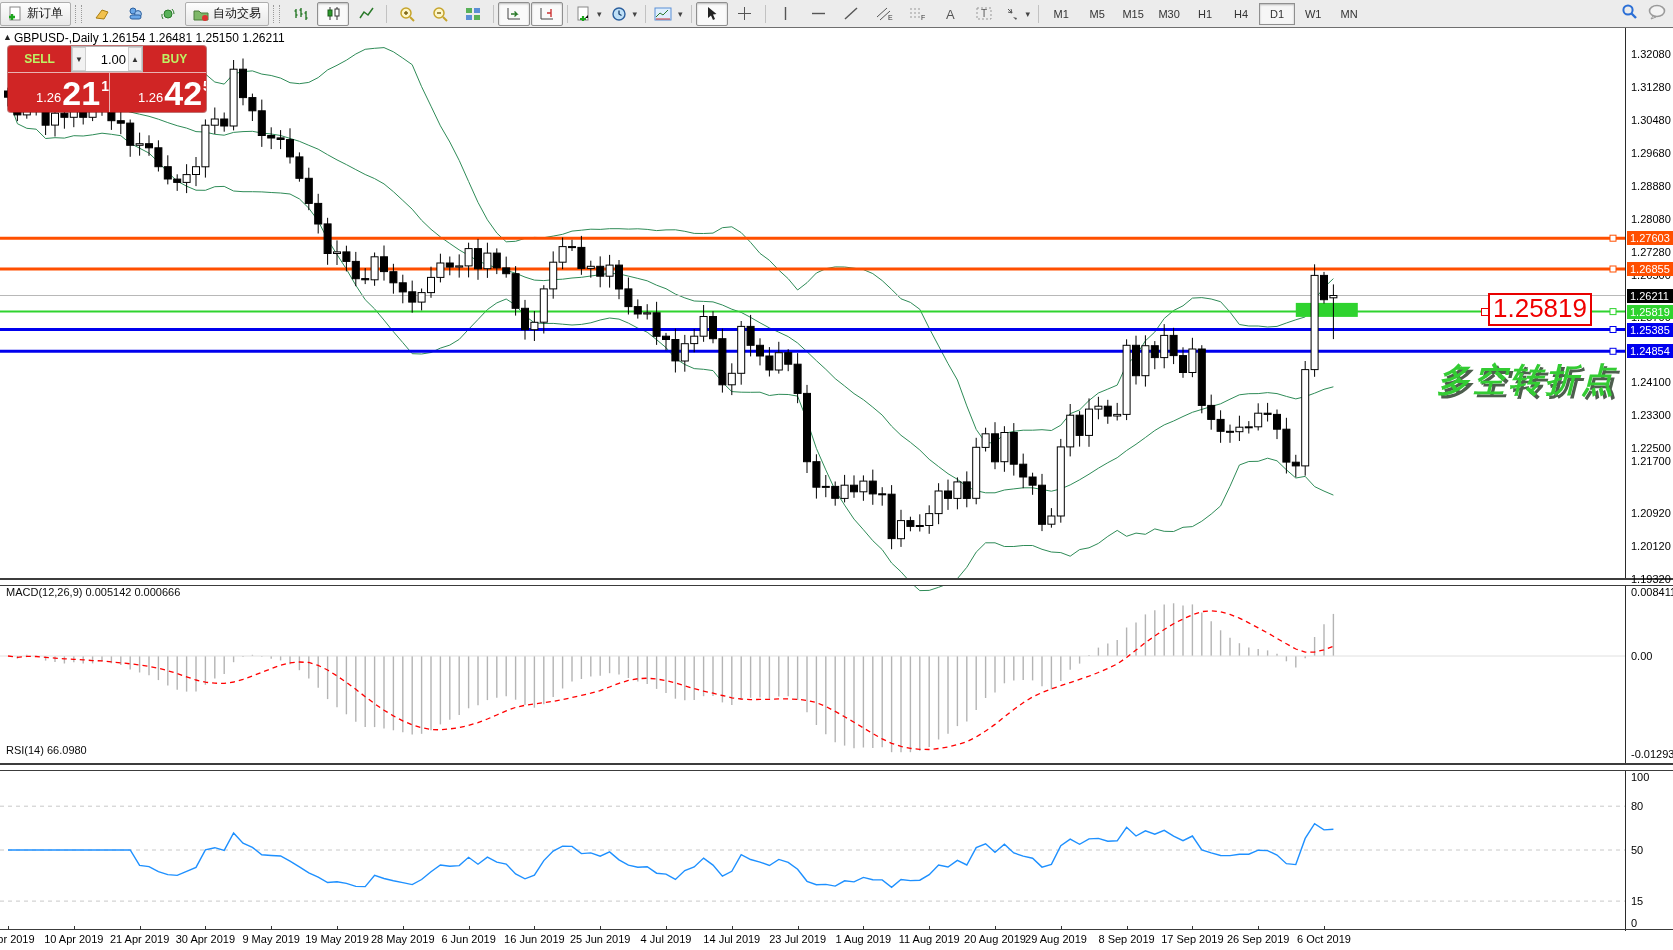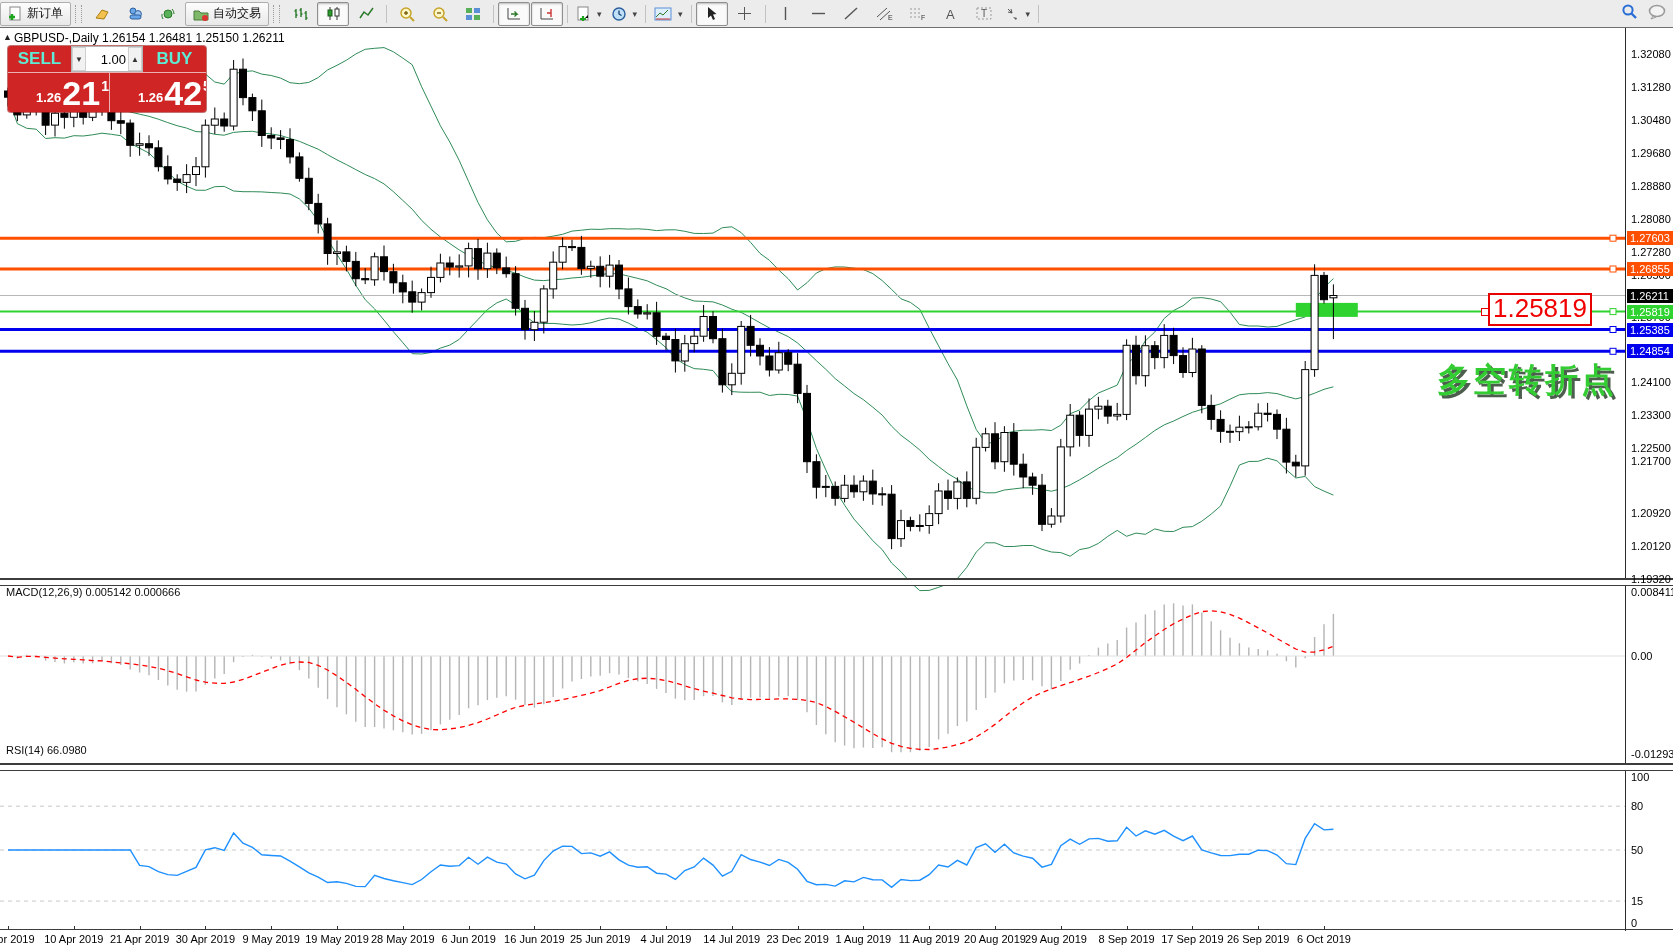--- a/index.html
+++ b/index.html
@@ -29,33 +29,33 @@
   .tick{position:absolute;left:1631px;font-size:11px;color:#000;z-index:9;white-space:nowrap;}
   .badge{position:absolute;left:1627px;width:46px;height:14px;font-size:11px;line-height:14px;color:#fff;
          text-align:left;padding-left:3px;z-index:10;white-space:nowrap;}
   .ind-label{position:absolute;font-size:11px;color:#0c0c0c;z-index:12;white-space:pre;}
   .date-label{position:absolute;top:933px;transform:translateX(-50%);font-size:11px;color:#000;z-index:9;white-space:nowrap;}
   .date-tick{position:absolute;top:926px;width:1px;height:4px;background:#333;z-index:9;}
   
   .trade-panel{position:absolute;left:8px;top:46px;width:198px;height:66px;z-index:30;border-radius:3px;
                overflow:hidden;background:#d02525;box-shadow:0 0 0 1px rgba(150,20,20,.6);}
   .tp-top{display:flex;height:26px;}
-  .tp-sell,.tp-buy{flex:1;color:#5eead4;font-size:17px;font-weight:bold;display:flex;align-items:center;justify-content:center;}
+  .tp-sell,.tp-buy{flex:1;color:#bef264;font-size:12px;font-weight:bold;display:flex;align-items:center;justify-content:center;}
   .tp-vol{width:70px;background:#fff;display:flex;align-items:stretch;border:1px solid #b5b5b5;}
   .tp-vol input{width:38px;border:0;outline:0;font-size:13px;text-align:right;font-family:"Liberation Sans",sans-serif;padding-right:2px;}
   .spin{width:15px;display:flex;align-items:center;justify-content:center;font-size:8px;color:#333;background:#f2f2f2;border:1px solid #cfcfcf;}
   .tp-bottom{display:flex;height:40px;border-top:1px solid #e9b2b2;}
   .tp-price{flex:1;color:#fff;display:flex;align-items:center;justify-content:center;}
   .tp-price.left{border-right:1px solid #e9b2b2;}
-  .tp-small{font-size:13px;font-weight:bold;margin-top:8px;margin-left:28px;}
+  .tp-small{font-size:13px;font-weight:normal;margin-top:8px;margin-left:28px;}
   .tp-big{font-size:34px;font-weight:bold;line-height:34px;margin:0 1px;}
   .tp-sup{font-size:14px;font-weight:bold;margin-bottom:14px;}
   
   .annotation{position:absolute;left:1437px;top:358px;z-index:15;font-size:33px;font-weight:bold;letter-spacing:3px;
-              color:#33cc33;text-shadow:3px 3px 0 #4e5e4e;white-space:nowrap;}
+              color:#33cc33;text-shadow:3px 3px 0 #4e5e4e;white-space:nowrap;font-style:italic;}
   .callout{position:absolute;left:1488px;top:293px;width:100px;height:29px;background:#fff;border:2px solid #e80000;
            z-index:14;color:#f00000;font-size:26px;line-height:27px;text-align:center;}
   .callout-marker{position:absolute;left:1481px;top:308px;width:6px;height:6px;background:#fff;border:1px solid #e80000;z-index:14;}
 </style>
 </head>
 <body>
 
 <div class="screen">
 
   <div class="toolbar">
@@ -228,20 +228,31 @@
         </svg>
     </div>
     <div class="tbtn">
       <svg width="15" height="15">
           <path d="M3 3l4 4M7 7l-1 -4M7 7l-4 -1" stroke="#555"></path>
           <path d="M12 12l-4 -1 3 3z" fill="#555"></path>
         </svg>
       <span class="dd">▾</span>
     </div>
     <div class="tsep"></div>
+    <div id="tf-bar" style="display:flex;align-items:center;">
+        <div class="tf">M1</div>
+        <div class="tf">M5</div>
+        <div class="tf">M15</div>
+        <div class="tf">M30</div>
+        <div class="tf">H1</div>
+        <div class="tf">H4</div>
+        <div class="tf active">D1</div>
+        <div class="tf">W1</div>
+        <div class="tf">MN</div>
+      </div>
     <div class="toolbar-right">
       <span>
         <svg width="17" height="17">
             <circle cx="7" cy="7" r="4.6" fill="none" stroke="#2b6fd6" stroke-width="2"></circle>
             <path d="M10.5 10.5l4.5 4.5" stroke="#2b6fd6" stroke-width="2.4"></path>
           </svg>
       </span>
       <span>
         <svg width="19" height="16">
             <ellipse cx="9" cy="7" rx="7.5" ry="5.5" fill="#f3f3f3" stroke="#9a9a9a" stroke-width="1.6"></ellipse>
@@ -791,21 +802,21 @@
       <div class="date-label" style="left:468.6px">6 Jun 2019</div>
       <div class="date-tick" style="left:468.6px"></div>
       <div class="date-label" style="left:534.4px">16 Jun 2019</div>
       <div class="date-tick" style="left:534.4px"></div>
       <div class="date-label" style="left:600.2px">25 Jun 2019</div>
       <div class="date-tick" style="left:600.2px"></div>
       <div class="date-label" style="left:666.0px">4 Jul 2019</div>
       <div class="date-tick" style="left:666.0px"></div>
       <div class="date-label" style="left:731.8px">14 Jul 2019</div>
       <div class="date-tick" style="left:731.8px"></div>
-      <div class="date-label" style="left:797.6px">23 Dec 2019</div>
+      <div class="date-label" style="left:797.6px">23 Jul 2019</div>
       <div class="date-tick" style="left:797.6px"></div>
       <div class="date-label" style="left:863.4px">1 Aug 2019</div>
       <div class="date-tick" style="left:863.4px"></div>
       <div class="date-label" style="left:929.2px">11 Aug 2019</div>
       <div class="date-tick" style="left:929.2px"></div>
       <div class="date-label" style="left:995.0px">20 Aug 2019</div>
       <div class="date-tick" style="left:995.0px"></div>
       <div class="date-label" style="left:1056px">29 Aug 2019</div>
       <div class="date-tick" style="left:1060.8px"></div>
       <div class="date-label" style="left:1126.6px">8 Sep 2019</div>

